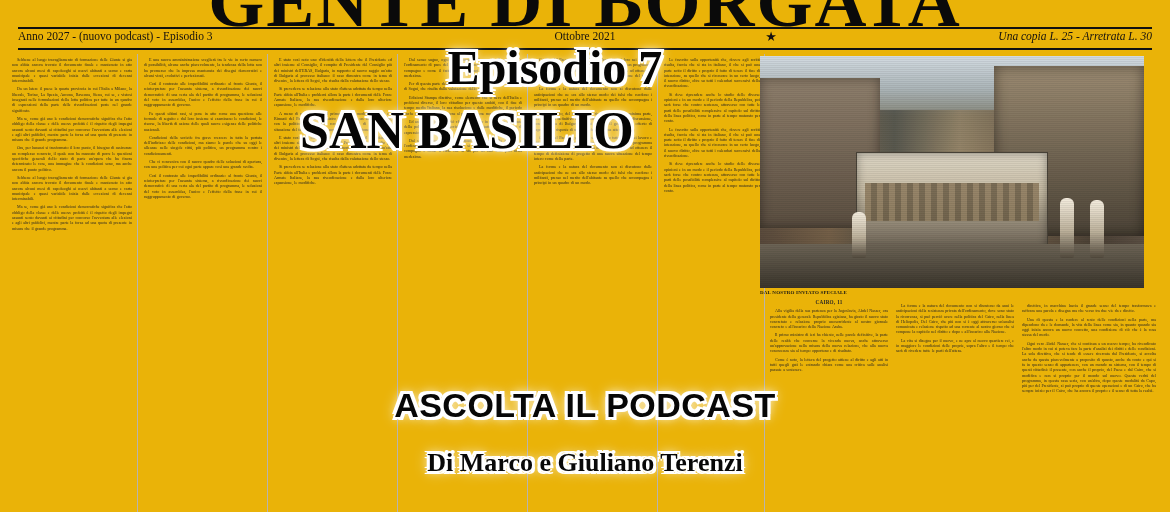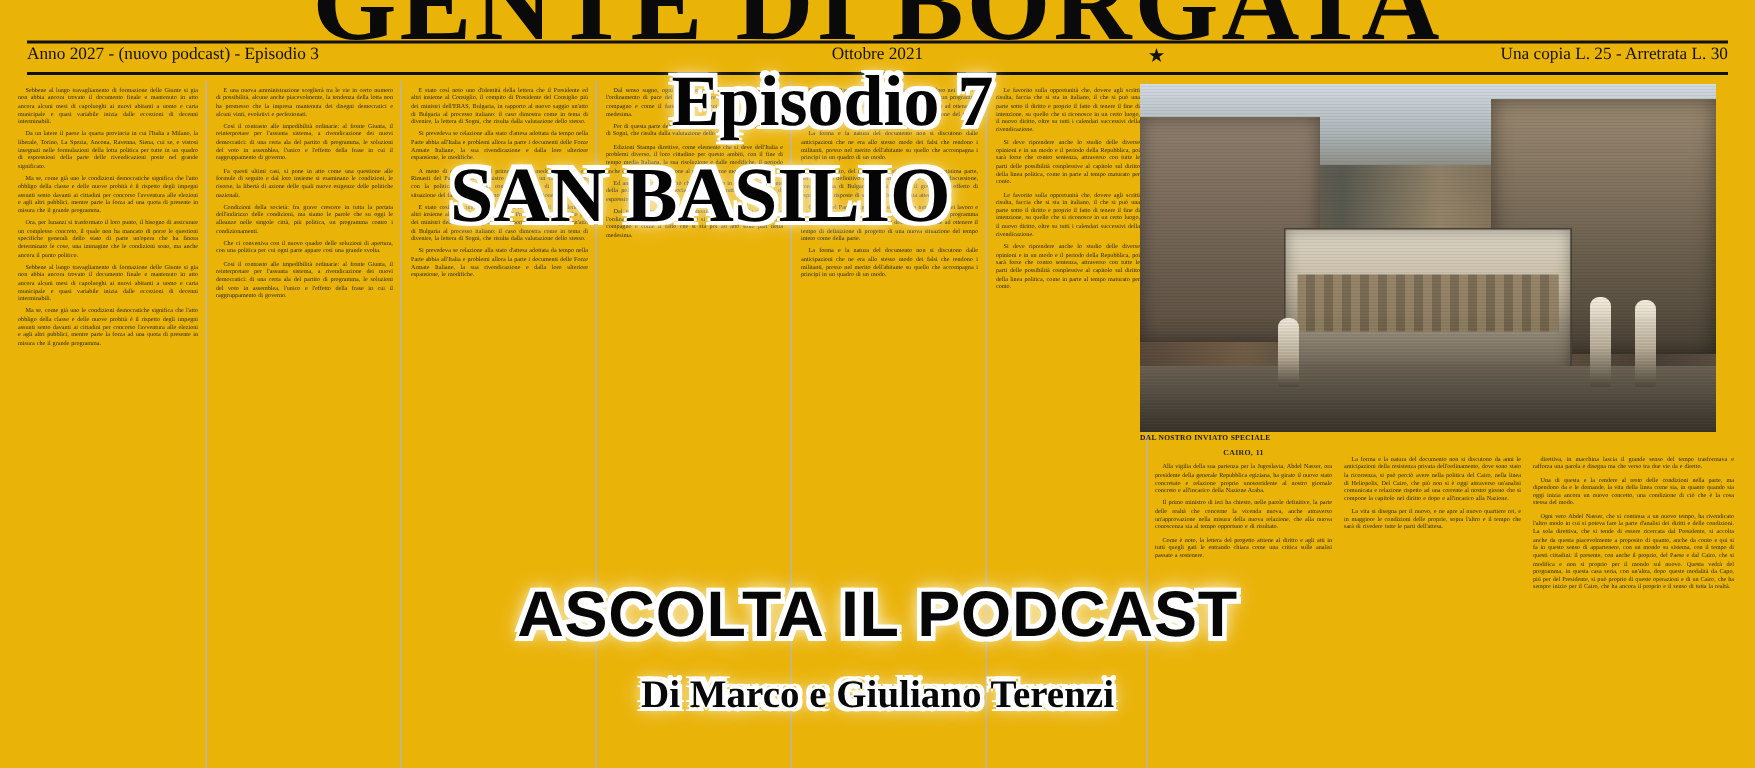--- a/index.html
+++ b/index.html
@@ -56,21 +56,21 @@
     position: absolute; left: 0; top: 0;
   }
   .masthead-meta .mm-center {
     position: absolute; left: 0; right: 0; top: 0; text-align: center;
   }
   .masthead-meta .mm-star {
     position: absolute; left: 0; right: 0; top: -1px; text-align: center;
     margin-left: 372px; font-size: 13px;
   }
   .masthead-meta .mm-right {
-    position: absolute; right: 0; top: 0;
+    position: absolute; right: 0; top: 0; font-style: italic;
   }
   .masthead-rule2 {
     position: absolute;
     top: 48px;
     left: 18px;
     width: 1134px;
     height: 2px;
     background: #111;
   }
 
@@ -220,21 +220,21 @@
        0 0 8px #fff, 0 0 14px #fff;
   }
   .cta {
     position: absolute;
     top: 386px;
     left: 310px;
     width: 550px;
     text-align: center;
     font-family: "Liberation Sans", sans-serif;
     font-weight: bold;
-    font-size: 43px;
+    font-size: 34px;
     color: #070707;
     letter-spacing: .5px;
     text-shadow:
        2px 0 0 #fff, -2px 0 0 #fff, 0 2px 0 #fff, 0 -2px 0 #fff,
        3px 3px 0 #fff, -3px 3px 0 #fff, 3px -3px 0 #fff, -3px -3px 0 #fff,
        0 0 10px #fff, 0 0 16px #fff;
   }
   .byline {
     position: absolute;
     top: 448px;

